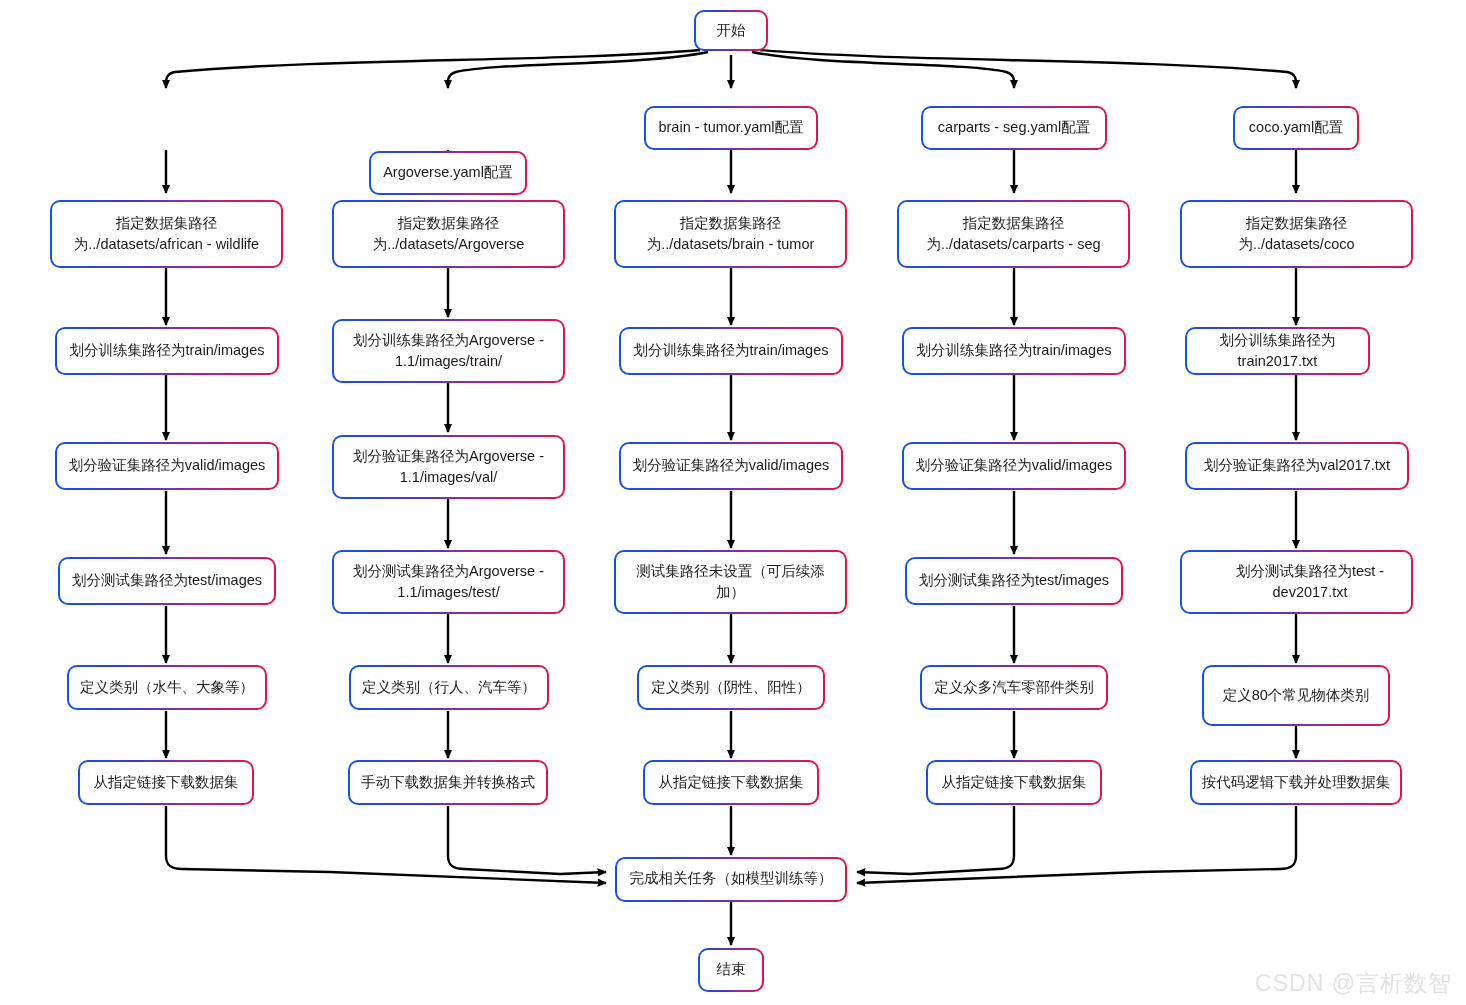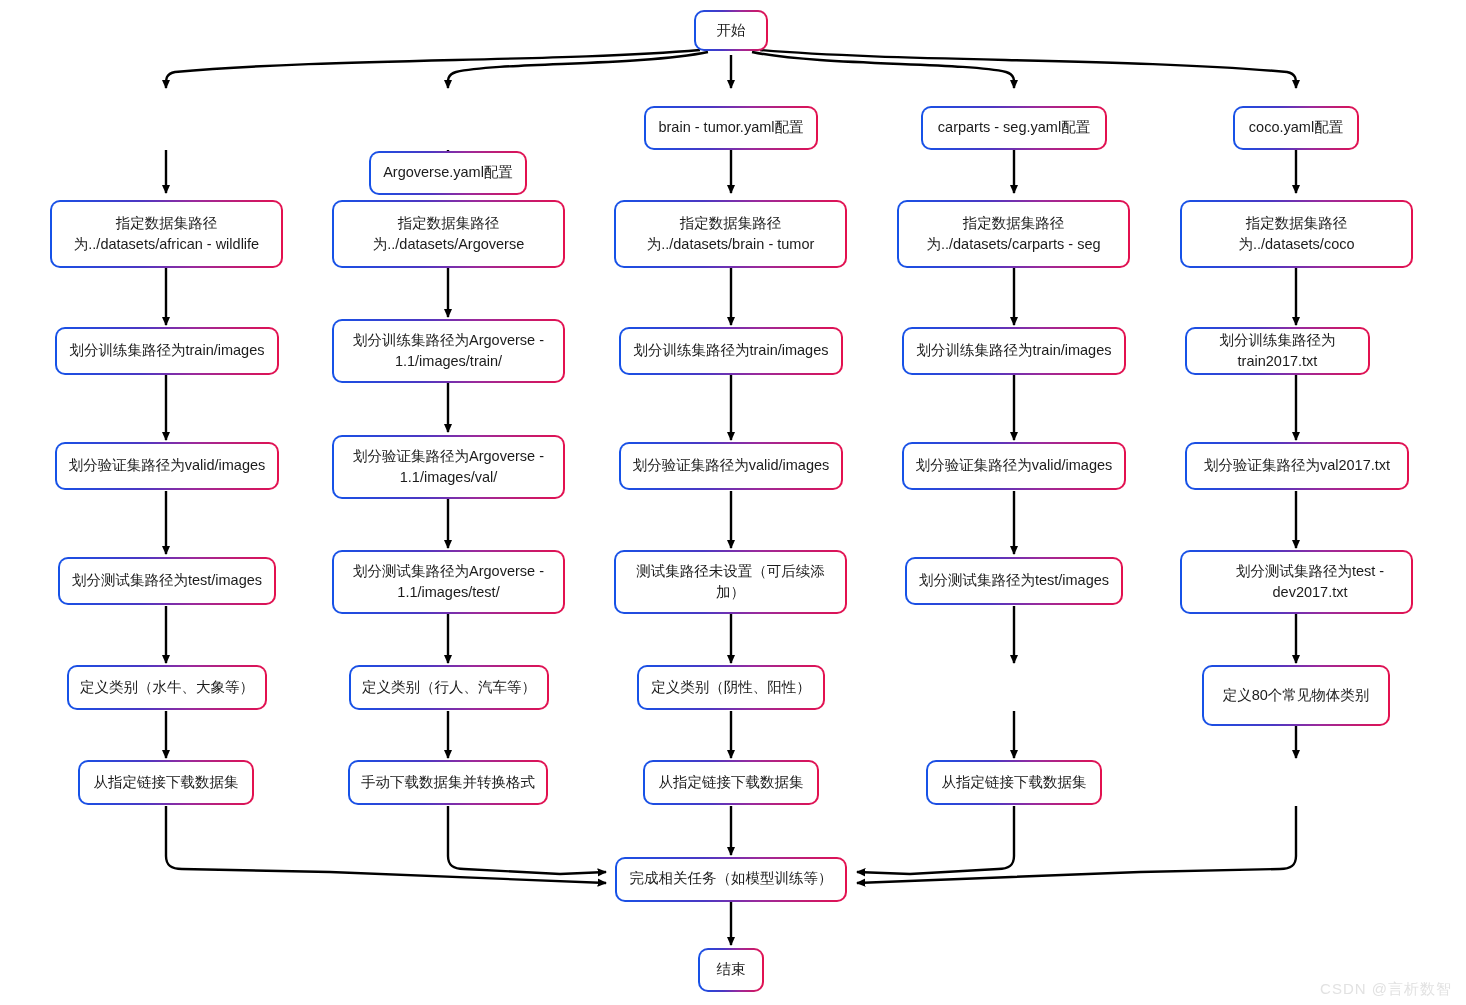--- a/index.html
+++ b/index.html
@@ -47,21 +47,21 @@
     z-index: 2;
   }
   .node .label {
     display: block;
     white-space: pre-line;
   }
   .watermark {
     position: absolute;
     right: 14px;
     bottom: 6px;
-    font-size: 15px;
+    font-size: 23px;
     color: #e2e2e2;
     letter-spacing: 1px;
     user-select: none;
     z-index: 3;
   }
 </style>
 </head>
 <body>
 
 <div id="canvas">
@@ -208,20 +208,23 @@
   </div>
   <div class="node" style="left:902px; top:327px; width:224px; height:48px;">
     <span class="label">划分训练集路径为train/images</span>
   </div>
   <div class="node" style="left:902px; top:442px; width:224px; height:48px;">
     <span class="label">划分验证集路径为valid/images</span>
   </div>
   <div class="node" style="left:905px; top:557px; width:218px; height:48px;">
     <span class="label">划分测试集路径为test/images</span>
   </div>
+  <div class="node" style="left:920px; top:665px; width:188px; height:45px;">
+    <span class="label">定义众多汽车零部件类别</span>
+  </div>
   <div class="node" style="left:926px; top:760px; width:176px; height:45px;">
     <span class="label">从指定链接下载数据集</span>
   </div>
 
   <div class="node" style="left:1233px; top:106px; width:126px; height:44px;">
     <span class="label">coco.yaml配置</span>
   </div>
   <div class="node" style="left:1180px; top:200px; width:233px; height:68px;">
     <span class="label">指定数据集路径
 为../datasets/coco</span>
@@ -232,20 +235,23 @@
   <div class="node" style="left:1185px; top:442px; width:224px; height:48px;">
     <span class="label">划分验证集路径为val2017.txt</span>
   </div>
   <div class="node" style="left:1180px; top:550px; width:233px; height:64px;padding-left:33px;">
     <span class="label">划分测试集路径为test -
 dev2017.txt</span>
   </div>
   <div class="node" style="left:1202px; top:665px; width:188px; height:61px;">
     <span class="label">定义80个常见物体类别</span>
   </div>
+  <div class="node" style="left:1190px; top:760px; width:212px; height:45px;">
+    <span class="label">按代码逻辑下载并处理数据集</span>
+  </div>
 
   <div class="node" style="left:615px; top:857px; width:232px; height:45px;font-family:Liberation Mono, monospace;">
     <span class="label">完成相关任务（如模型训练等）</span>
   </div>
 
   <div class="node" style="left:698px; top:948px; width:66px; height:44px;">
     <span class="label">结束</span>
   </div>
 
   <div class="watermark">CSDN @言析数智</div>

